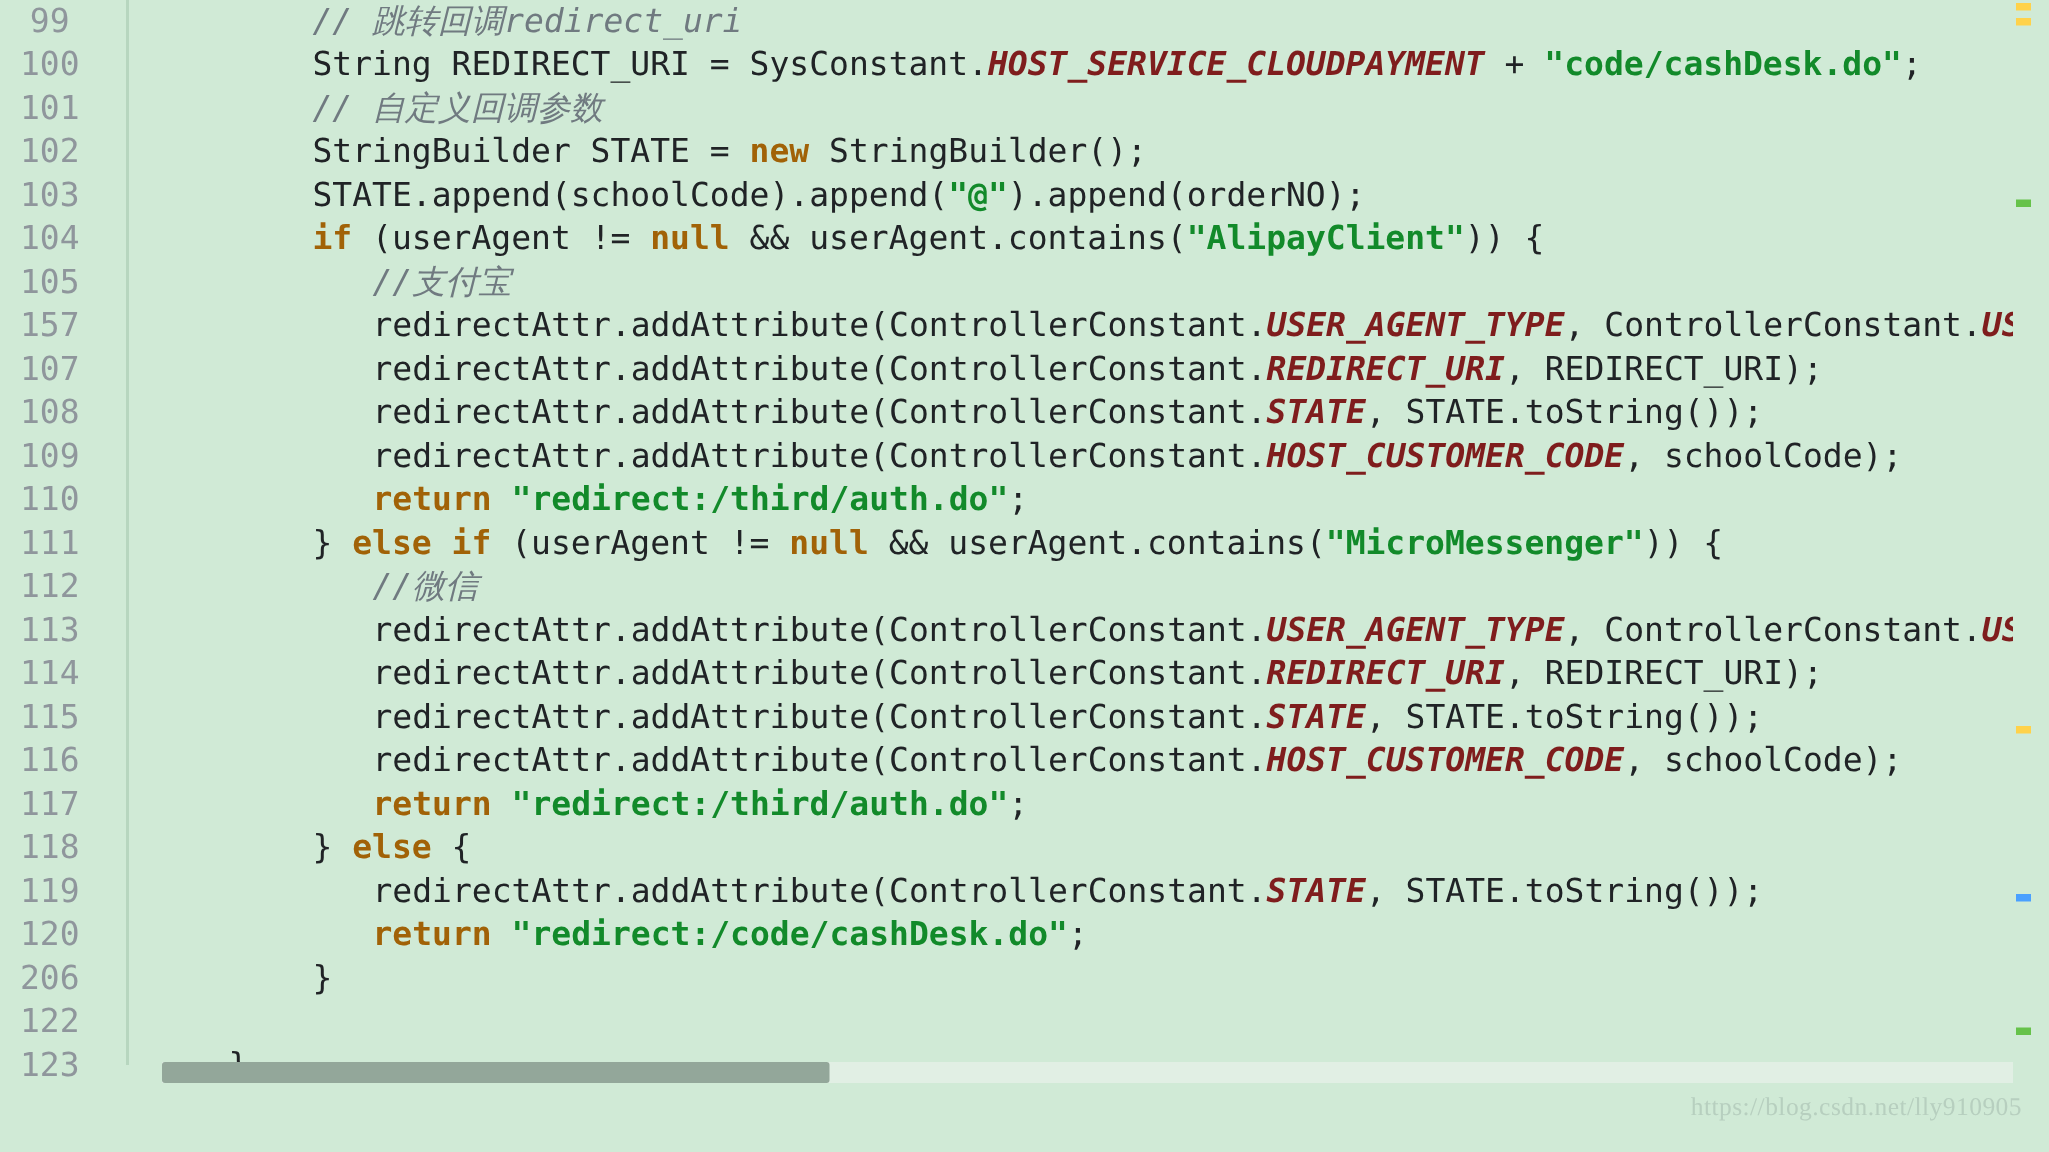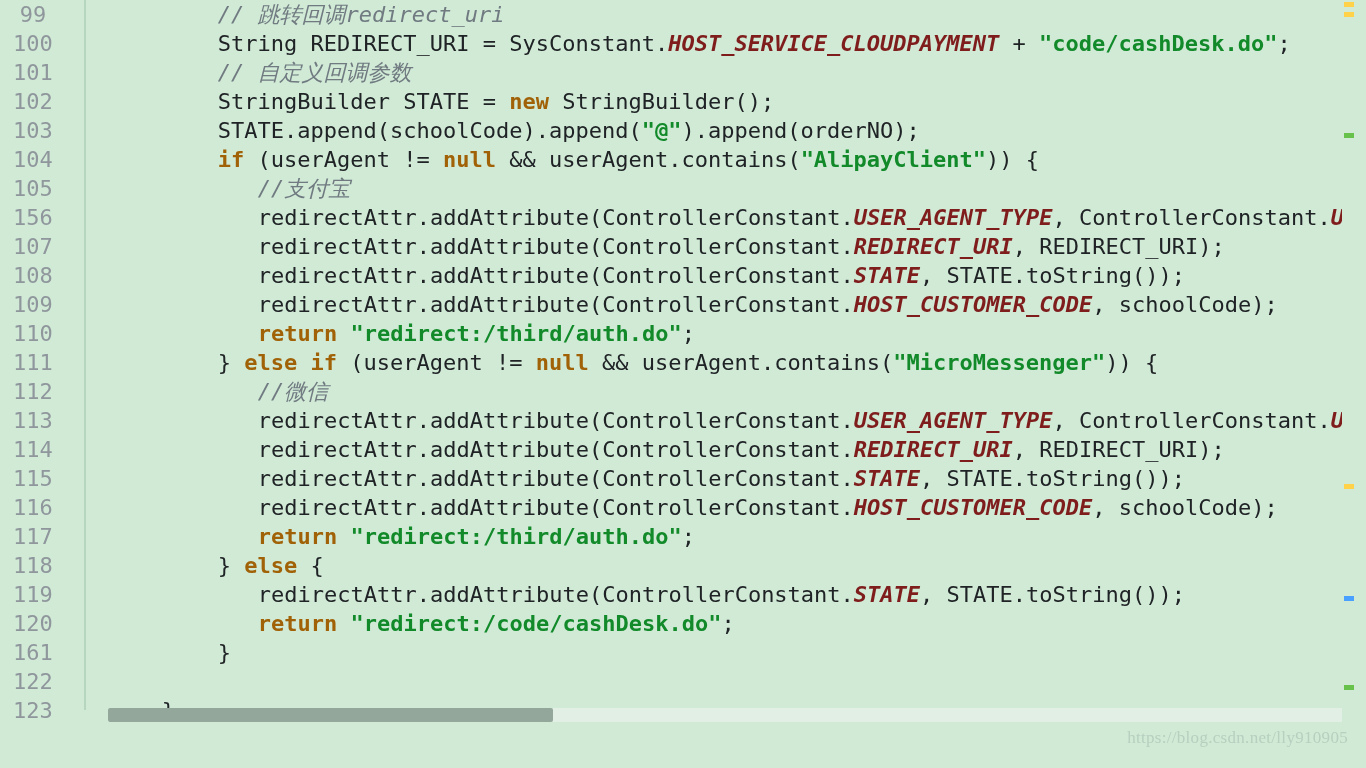--- a/index.html
+++ b/index.html
@@ -40,21 +40,20 @@
   .mini-strip .m { position:absolute; right:0; width:10px; height:5px; }
   .y { background:#ffd24a; }
   .g { background:#66c24a; }
   .b { background:#4aa0ff; }
   .code {
     flex: 1 1 auto;
     color: #202326;
     white-space: pre;
     overflow: hidden;
     padding-left: 2px;
-    margin-left: 10px;
   }
   .code-line {
     height: 29px;
   }
   .c-comment  { color:#707a80; font-style: italic; }
   .c-keyword  { color:#a16207; font-weight: 700; }
   .c-string   { color:#128a2a; font-weight: 700; }
   .c-const    { color:#7f1d1d; font-style: italic; font-weight: 700; }
   .c-plain    { color:#202326; }
 
@@ -94,36 +93,36 @@
 
 <div class="editor">
   <div class="gutter" id="gutter">
       <div class="ln">99</div>
       <div class="ln">100</div>
       <div class="ln">101</div>
       <div class="ln">102</div>
       <div class="ln">103</div>
       <div class="ln">104</div>
       <div class="ln">105</div>
-      <div class="ln">156</div>
+      <div class="ln">157</div>
       <div class="ln">107</div>
       <div class="ln">108</div>
       <div class="ln">109</div>
       <div class="ln">110</div>
       <div class="ln">111</div>
       <div class="ln">112</div>
       <div class="ln">113</div>
       <div class="ln">114</div>
       <div class="ln">115</div>
       <div class="ln">116</div>
       <div class="ln">117</div>
       <div class="ln">118</div>
       <div class="ln">119</div>
       <div class="ln">120</div>
-      <div class="ln">161</div>
+      <div class="ln">206</div>
       <div class="ln">122</div>
       <div class="ln">123</div>
     </div>
   <div class="code" id="code"><div class="code-line i1"><span class="c-comment">// 跳转回调redirect_uri</span></div><div class="code-line i1"><span class="c-plain">String REDIRECT_URI = SysConstant.</span><span class="c-const">HOST_SERVICE_CLOUDPAYMENT</span><span class="c-plain"> + </span><span class="c-string">"code/cashDesk.do"</span><span class="c-plain">;</span></div><div class="code-line i1"><span class="c-comment">// 自定义回调参数</span></div><div class="code-line i1"><span class="c-plain">StringBuilder STATE = </span><span class="c-keyword">new</span><span class="c-plain"> StringBuilder();</span></div><div class="code-line i1"><span class="c-plain">STATE.append(schoolCode).append(</span><span class="c-string">"@"</span><span class="c-plain">).append(orderNO);</span></div><div class="code-line i1"><span class="c-keyword">if</span><span class="c-plain"> (userAgent != </span><span class="c-keyword">null</span><span class="c-plain"> &amp;&amp; userAgent.contains(</span><span class="c-string">"AlipayClient"</span><span class="c-plain">)) {</span></div><div class="code-line i2"><span class="c-comment">//支付宝</span></div><div class="code-line i2"><span class="c-plain">redirectAttr.addAttribute(ControllerConstant.</span><span class="c-const">USER_AGENT_TYPE</span><span class="c-plain">, ControllerConstant.</span><span class="c-const">USER</span></div><div class="code-line i2"><span class="c-plain">redirectAttr.addAttribute(ControllerConstant.</span><span class="c-const">REDIRECT_URI</span><span class="c-plain">, REDIRECT_URI);</span></div><div class="code-line i2"><span class="c-plain">redirectAttr.addAttribute(ControllerConstant.</span><span class="c-const">STATE</span><span class="c-plain">, STATE.toString());</span></div><div class="code-line i2"><span class="c-plain">redirectAttr.addAttribute(ControllerConstant.</span><span class="c-const">HOST_CUSTOMER_CODE</span><span class="c-plain">, schoolCode);</span></div><div class="code-line i2"><span class="c-keyword">return</span><span class="c-plain"> </span><span class="c-string">"redirect:/third/auth.do"</span><span class="c-plain">;</span></div><div class="code-line i1"><span class="c-plain">} </span><span class="c-keyword">else if</span><span class="c-plain"> (userAgent != </span><span class="c-keyword">null</span><span class="c-plain"> &amp;&amp; userAgent.contains(</span><span class="c-string">"MicroMessenger"</span><span class="c-plain">)) {</span></div><div class="code-line i2"><span class="c-comment">//微信</span></div><div class="code-line i2"><span class="c-plain">redirectAttr.addAttribute(ControllerConstant.</span><span class="c-const">USER_AGENT_TYPE</span><span class="c-plain">, ControllerConstant.</span><span class="c-const">USER</span></div><div class="code-line i2"><span class="c-plain">redirectAttr.addAttribute(ControllerConstant.</span><span class="c-const">REDIRECT_URI</span><span class="c-plain">, REDIRECT_URI);</span></div><div class="code-line i2"><span class="c-plain">redirectAttr.addAttribute(ControllerConstant.</span><span class="c-const">STATE</span><span class="c-plain">, STATE.toString());</span></div><div class="code-line i2"><span class="c-plain">redirectAttr.addAttribute(ControllerConstant.</span><span class="c-const">HOST_CUSTOMER_CODE</span><span class="c-plain">, schoolCode);</span></div><div class="code-line i2"><span class="c-keyword">return</span><span class="c-plain"> </span><span class="c-string">"redirect:/third/auth.do"</span><span class="c-plain">;</span></div><div class="code-line i1"><span class="c-plain">} </span><span class="c-keyword">else</span><span class="c-plain"> {</span></div><div class="code-line i2"><span class="c-plain">redirectAttr.addAttribute(ControllerConstant.</span><span class="c-const">STATE</span><span class="c-plain">, STATE.toString());</span></div><div class="code-line i2"><span class="c-keyword">return</span><span class="c-plain"> </span><span class="c-string">"redirect:/code/cashDesk.do"</span><span class="c-plain">;</span></div><div class="code-line i1"><span class="c-plain">}</span></div><div class="code-line i1"><span class="c-plain"></span></div><div class="code-line i3"><span class="c-plain">}</span></div></div>
   <div class="mini-strip" id="minimap">
       <div class="m y" style="top: 2px;"></div>
       <div class="m y" style="top: 12px;"></div>
       <div class="m g" style="top: 133px;"></div>
       <div class="m y" style="top: 484px;"></div>
       <div class="m b" style="top: 596px;"></div>

